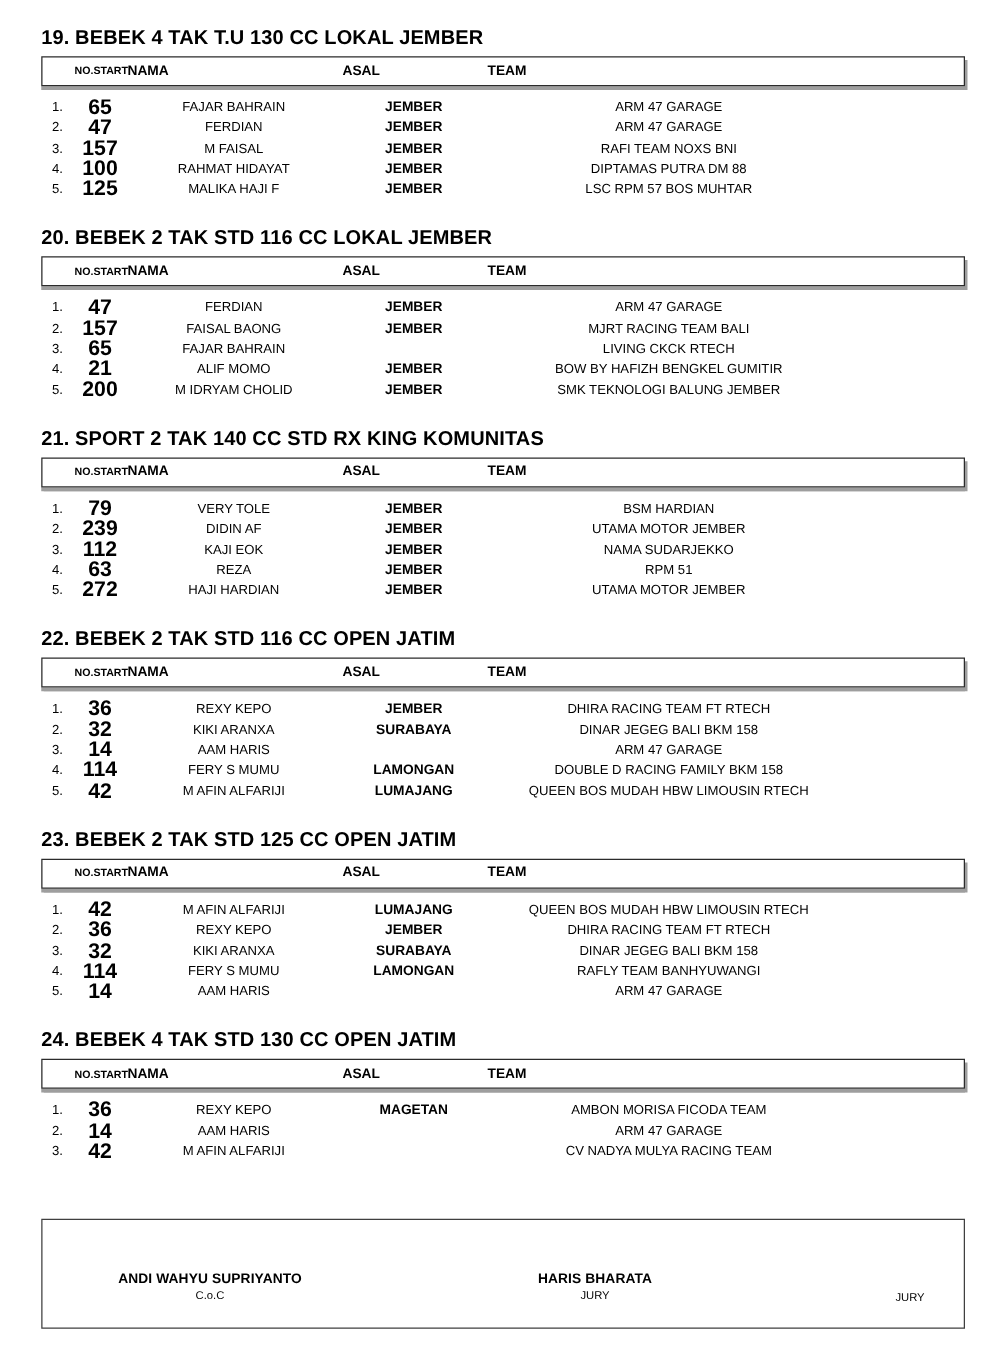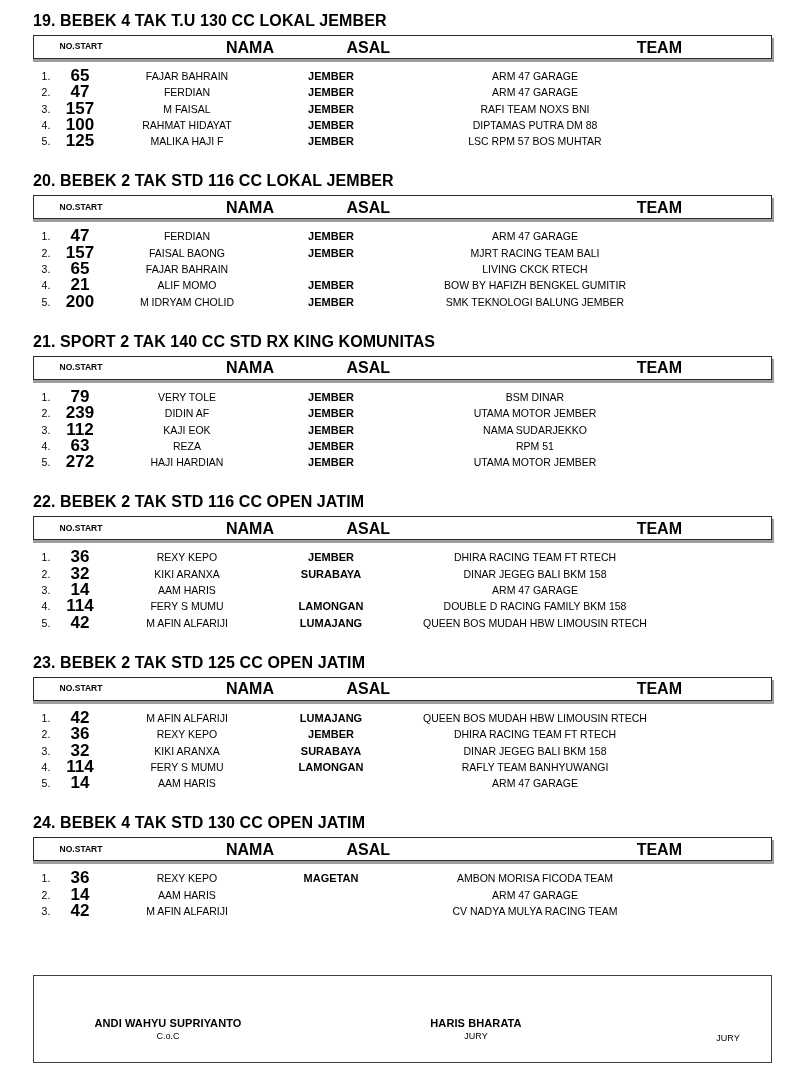--- a/index.html
+++ b/index.html
@@ -5,40 +5,40 @@
   html, body { margin: 0; padding: 0; background: #ffffff; }
   body {
     width: 800px; height: 1079px;
     font-family: "Liberation Sans", sans-serif;
     color: #000;
     position: relative;
     overflow: hidden;
   }
   .page { position: relative; width: 800px; height: 1079px; background: #fff; }
 
-  #sections { position: absolute; left: 33px; top: 12px; width: 739px; }
+  #sections { position: absolute; left: 33px; top: 22px; width: 739px; }
 
   .race-section { margin-bottom: 25px; }
 
   .section-title {
     font-size: 16px; font-weight: bold;
     margin: 0 0 5px 0; height: 18px; line-height: 18px;
     letter-spacing: 0.1px; white-space: nowrap;
   }
 
   .table-header {
     display: grid;
     grid-template-columns: 26px 42px 172px 116px 292px 1fr;
     align-items: center;
     height: 22px;
     border: 1.5px solid #2b2b2b;
     background: #fff;
     box-shadow: 0 3px 0 0 #9e9e9e, 2px 3px 0 0 #9e9e9e;
   }
-  .hdr-cell { text-align: right; font-weight: bold; font-size: 16px; line-height: 11px; }
+  .hdr-cell { text-align: left; font-weight: bold; font-size: 11px; line-height: 11px; }
   .hdr-stack { display: flex; flex-direction: row; justify-content: center; font-size: 8.5px; line-height: 9.5px; font-weight: bold; text-align: center; }
 
   .table-rows { margin-top: 7px; }
   .table-row {
     display: grid;
     grid-template-columns: 26px 42px 172px 116px 292px 1fr;
     align-items: center;
     height: 16.3px;
   }
   .cell { text-align: center; white-space: nowrap; }
@@ -201,21 +201,21 @@
       <div class="hdr-cell h-asal">ASAL</div>
       <div class="hdr-cell h-team">TEAM</div>
       <div class="hdr-cell h-fill"></div>
     </div>
     <div class="table-rows">
   <div class="table-row">
     <div class="cell c-num">1.</div>
     <div class="cell c-start">79</div>
     <div class="cell c-nama">VERY TOLE</div>
     <div class="cell c-asal">JEMBER</div>
-    <div class="cell c-team">BSM DINAR</div>
+    <div class="cell c-team">BSM HARDIAN</div>
     <div class="cell c-fill"></div>
   </div>
 
   <div class="table-row">
     <div class="cell c-num">2.</div>
     <div class="cell c-start">239</div>
     <div class="cell c-nama">DIDIN AF</div>
     <div class="cell c-asal">JEMBER</div>
     <div class="cell c-team">UTAMA MOTOR JEMBER</div>
     <div class="cell c-fill"></div>

